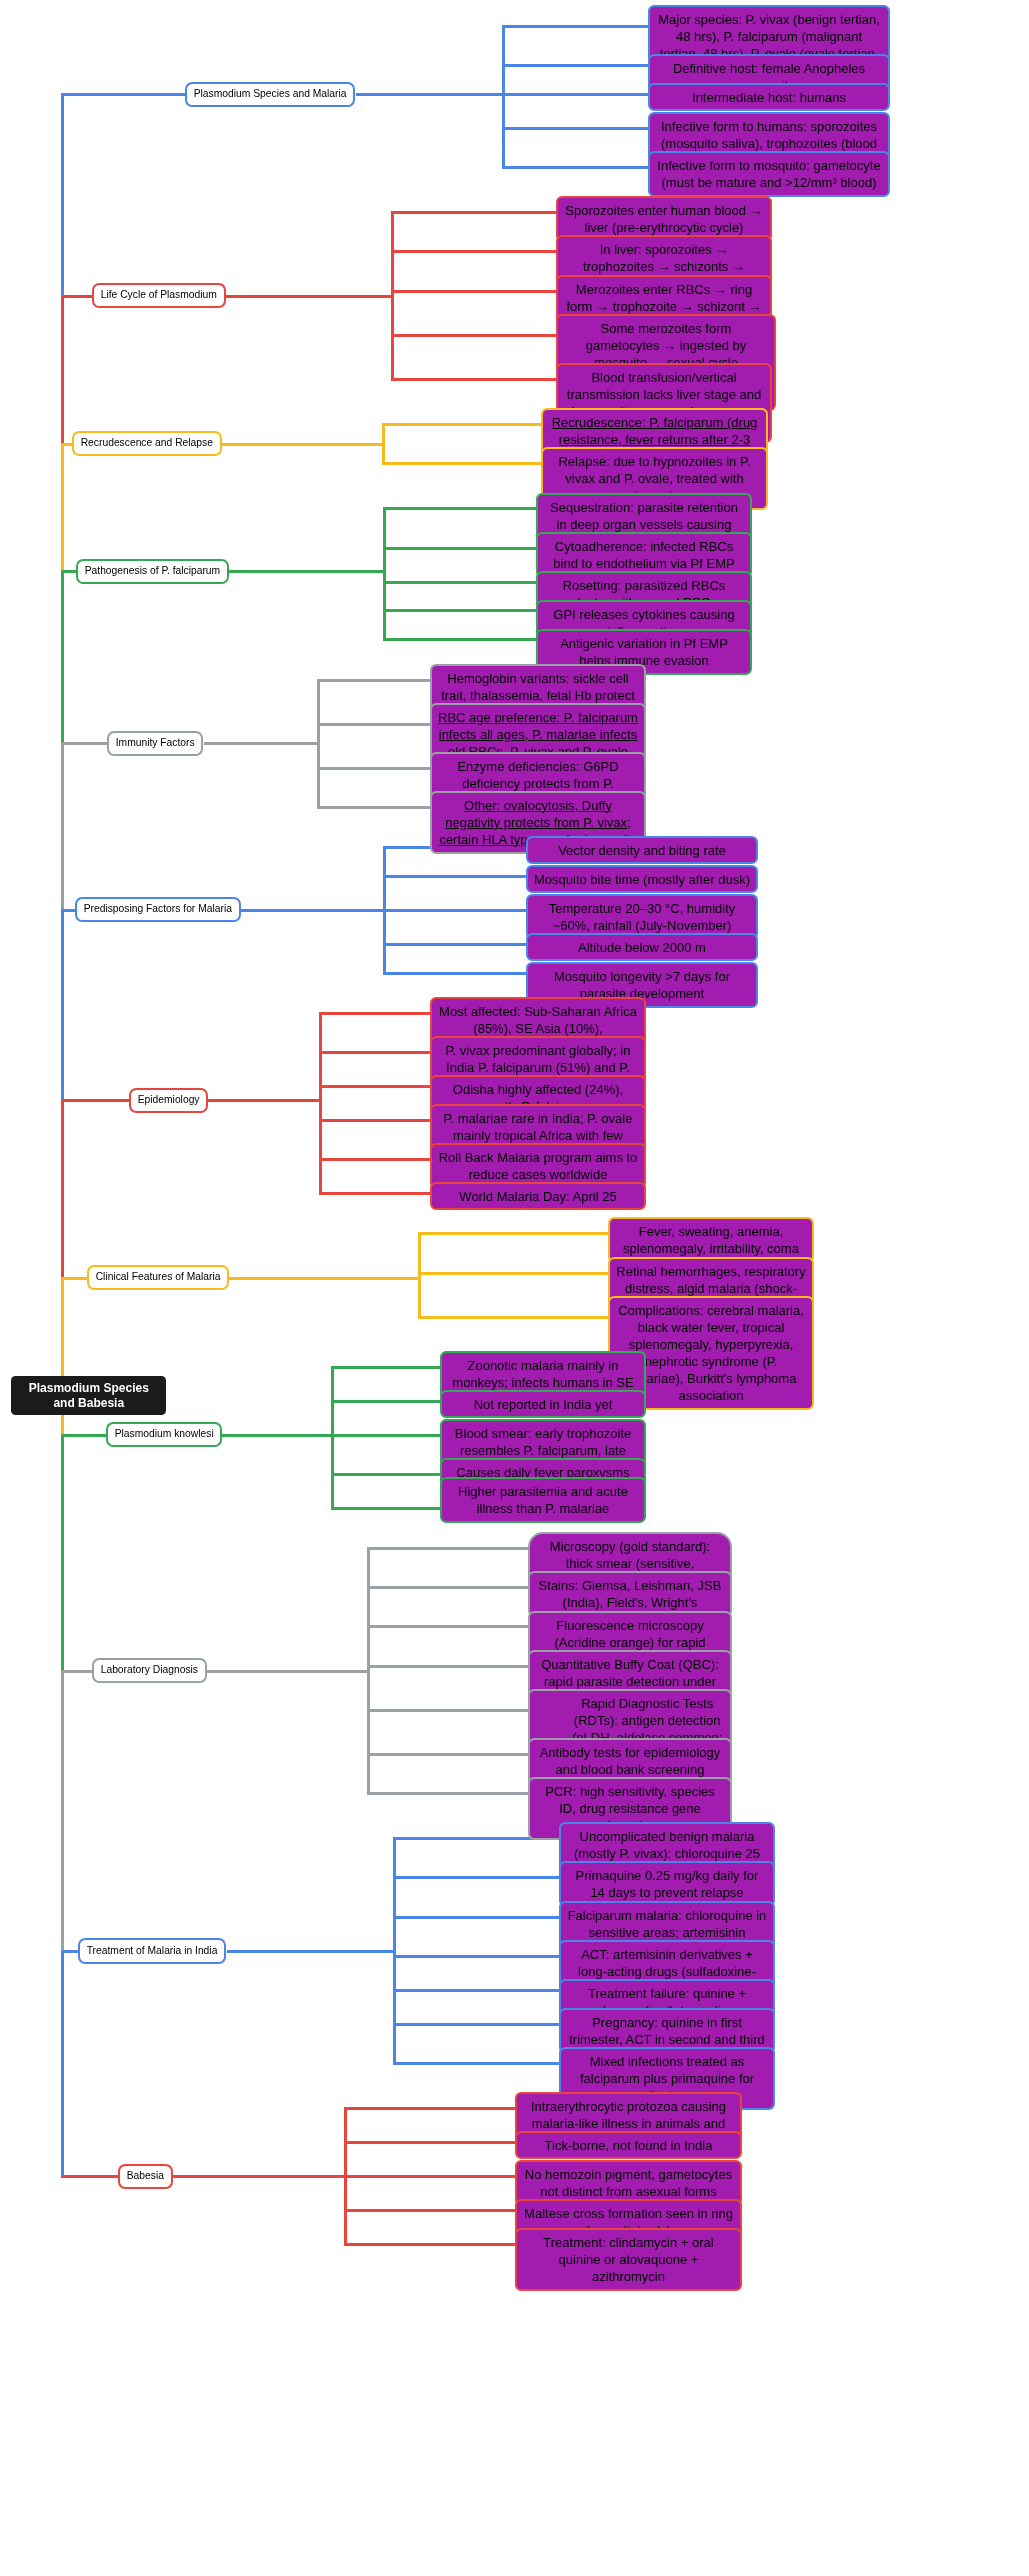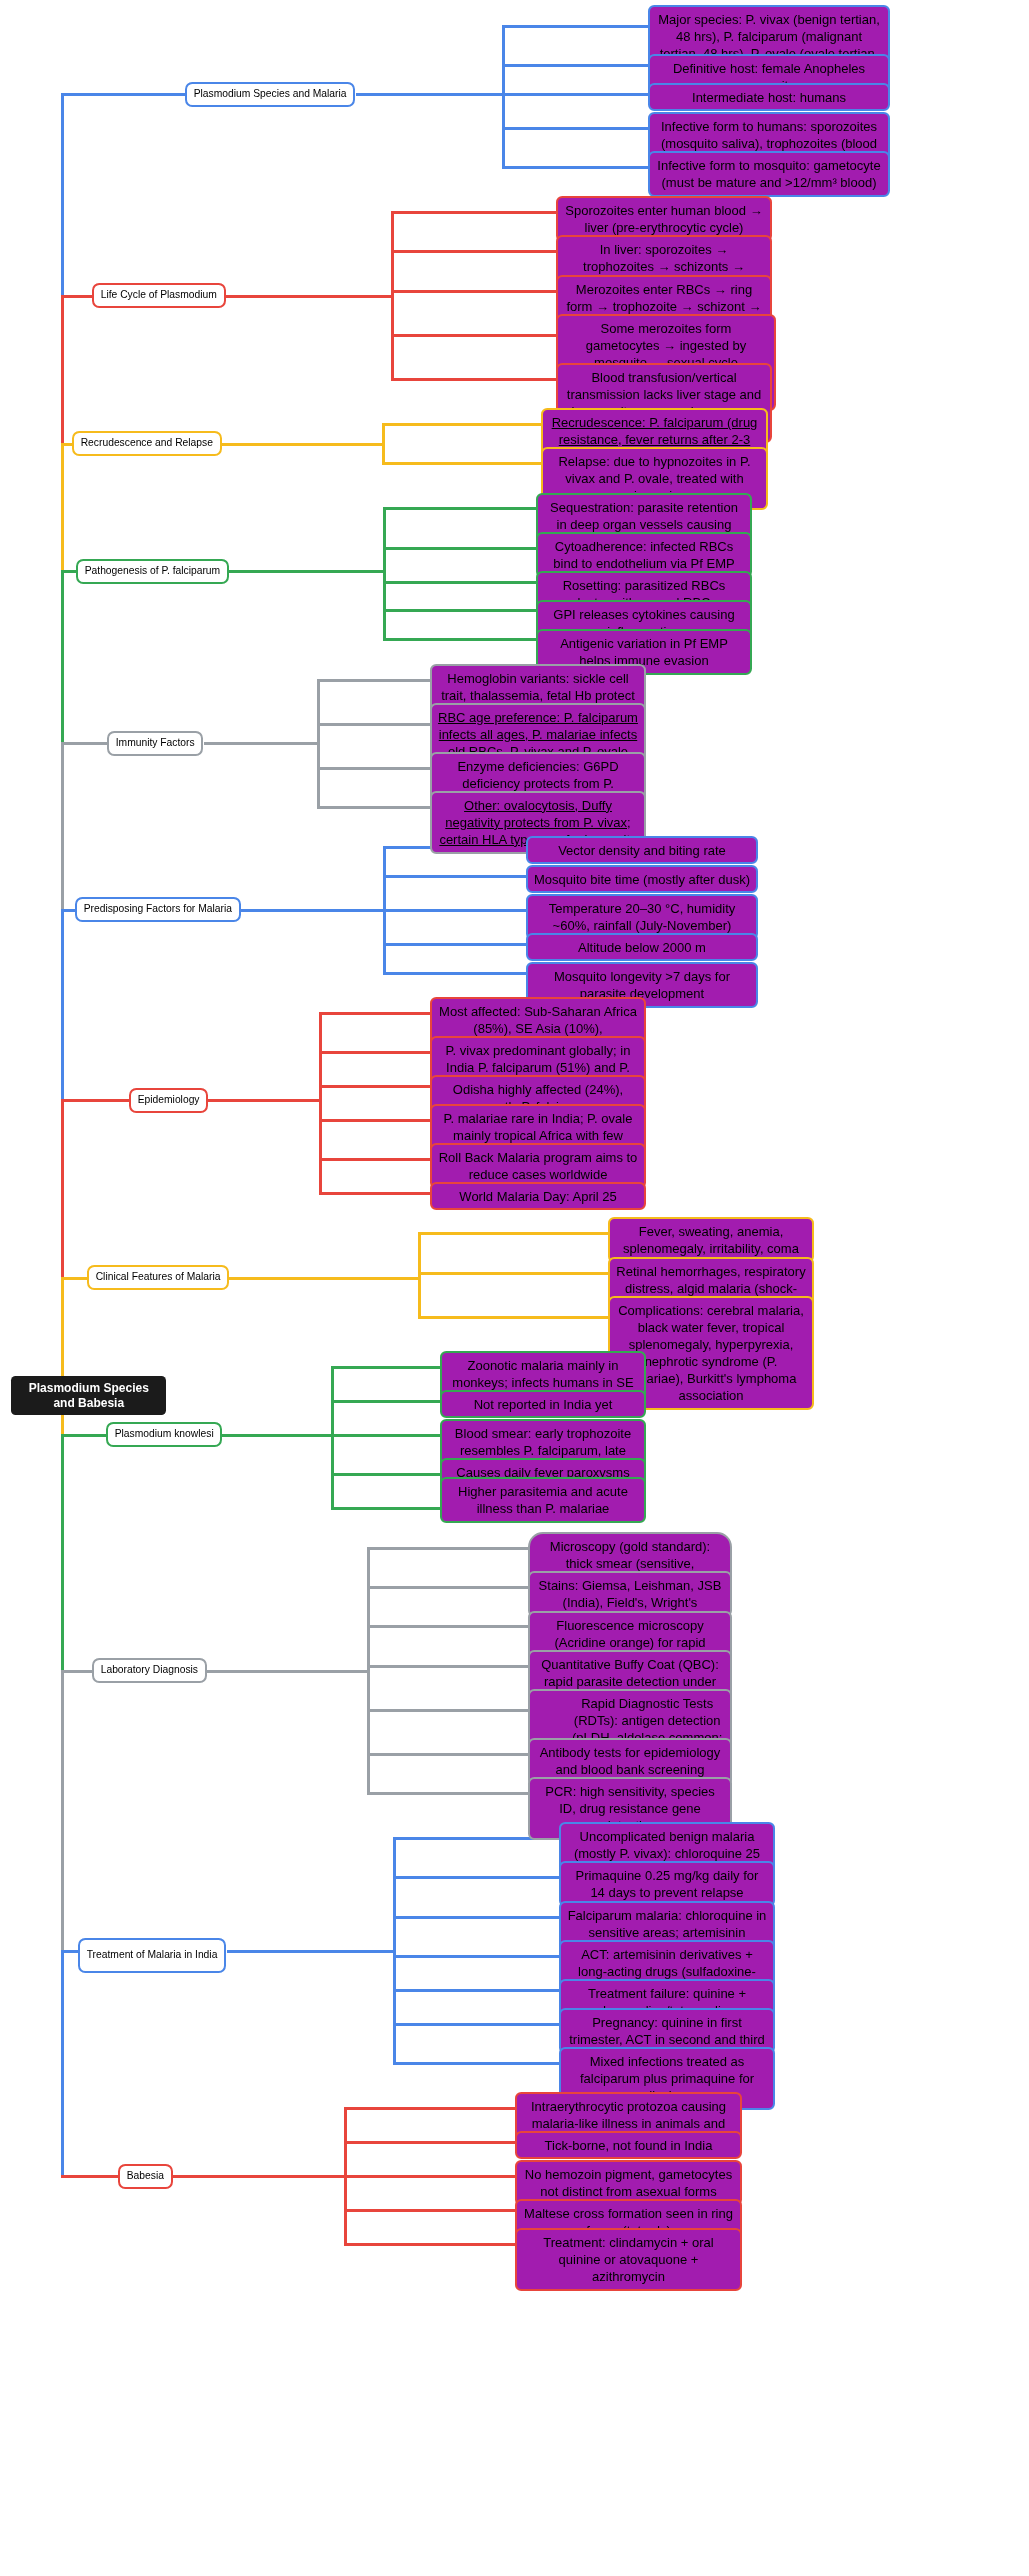--- a/index.html
+++ b/index.html
@@ -289,21 +289,21 @@
       </div>
       <div class="leaf-node c-blue" style="left: 559px; top: 1979px; width: 216px; min-height: 21.6px;">
         <span>Treatment failure: quinine + doxycycline/tetracycline</span>
       </div>
       <div class="leaf-node c-blue" style="left: 559px; top: 2008px; width: 216px; min-height: 32px;">
         <span>Pregnancy: quinine in first trimester, ACT in second and third</span>
       </div>
       <div class="leaf-node c-blue" style="left: 559px; top: 2047px; width: 216px; min-height: 32px;">
         <span>Mixed infections treated as falciparum plus primaquine for radical cure</span>
       </div>
-      <div class="branch-node c-blue" style="left: 78px; top: 1938px; height: 35px; text-align: right;">
+      <div class="branch-node c-blue" style="left: 78px; top: 1938px; height: 26px; text-align: right;">
         <span>Treatment of Malaria in India</span>
       </div>
       <div class="leaf-node c-red" style="left: 515px; top: 2092px; width: 227px; min-height: 32px;">
         <span>Intraerythrocytic protozoa causing malaria-like illness in animals and humans (zoonosis)</span>
       </div>
       <div class="leaf-node c-red" style="left: 515px; top: 2131px; width: 227px; min-height: 21.6px;">
         <span>Tick-borne, not found in India</span>
       </div>
       <div class="leaf-node c-red" style="left: 515px; top: 2160px; width: 227px; min-height: 32px;">
         <span>No hemozoin pigment, gametocytes not distinct from asexual forms</span>

